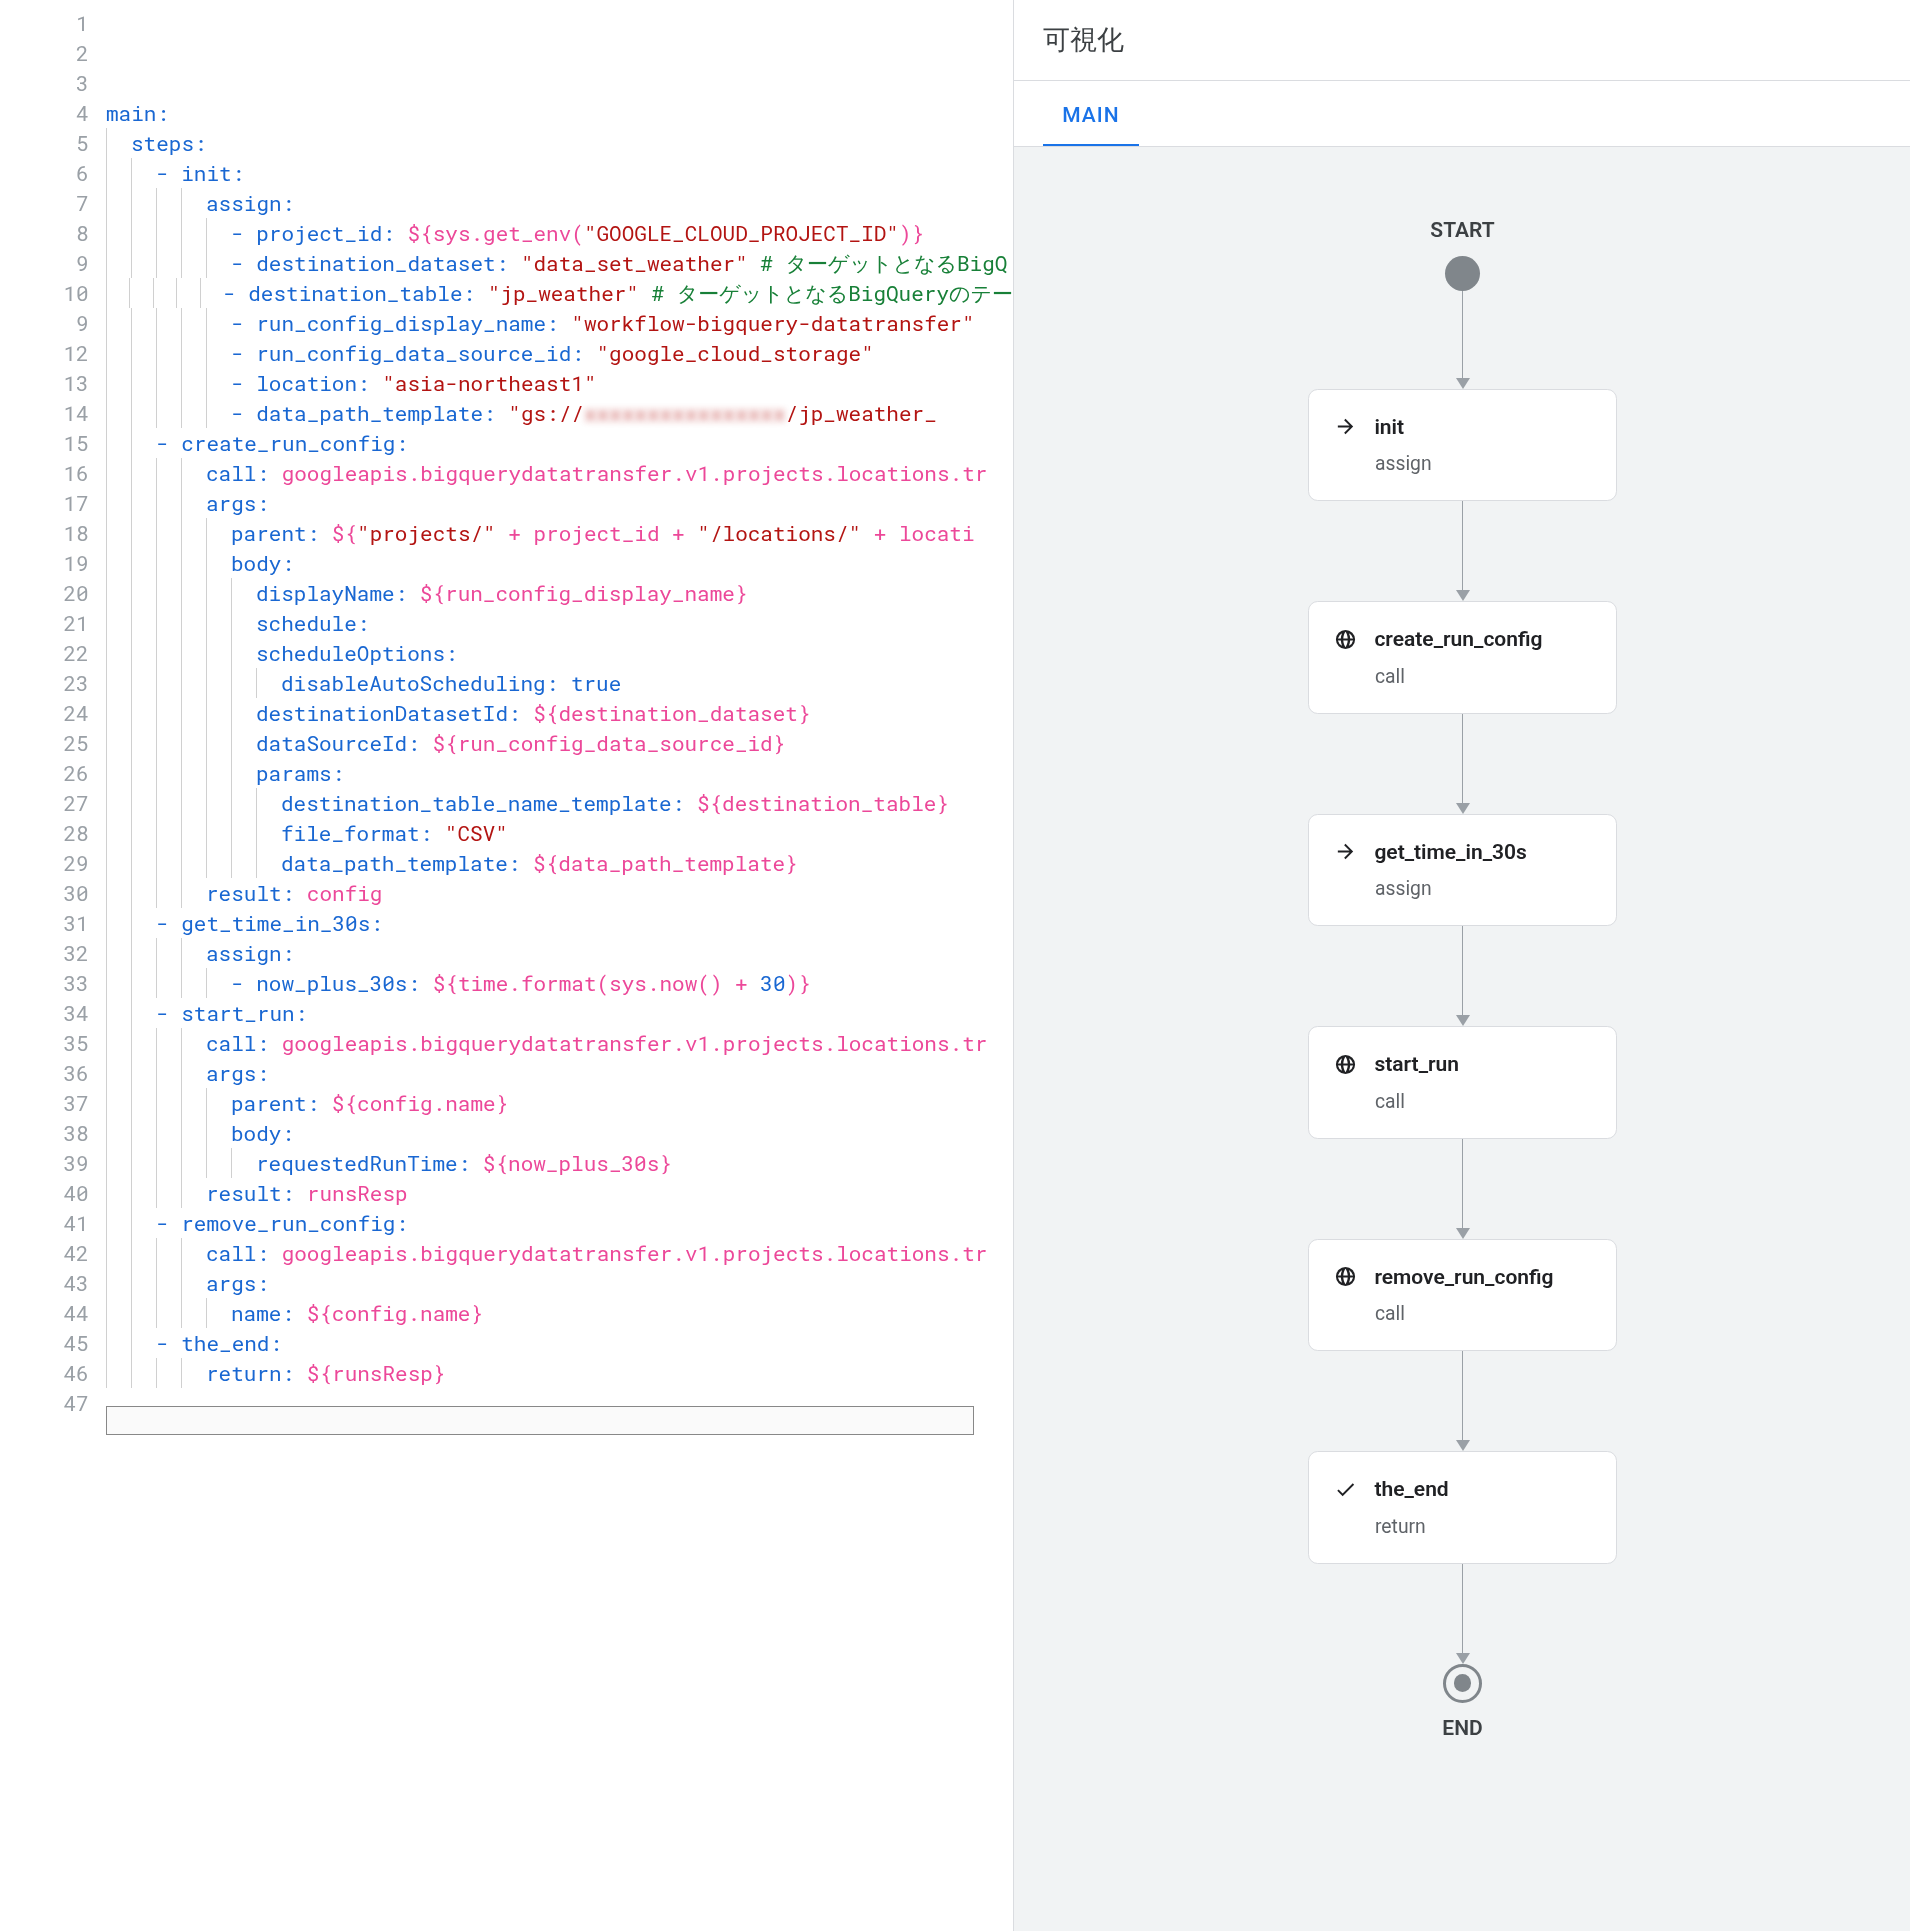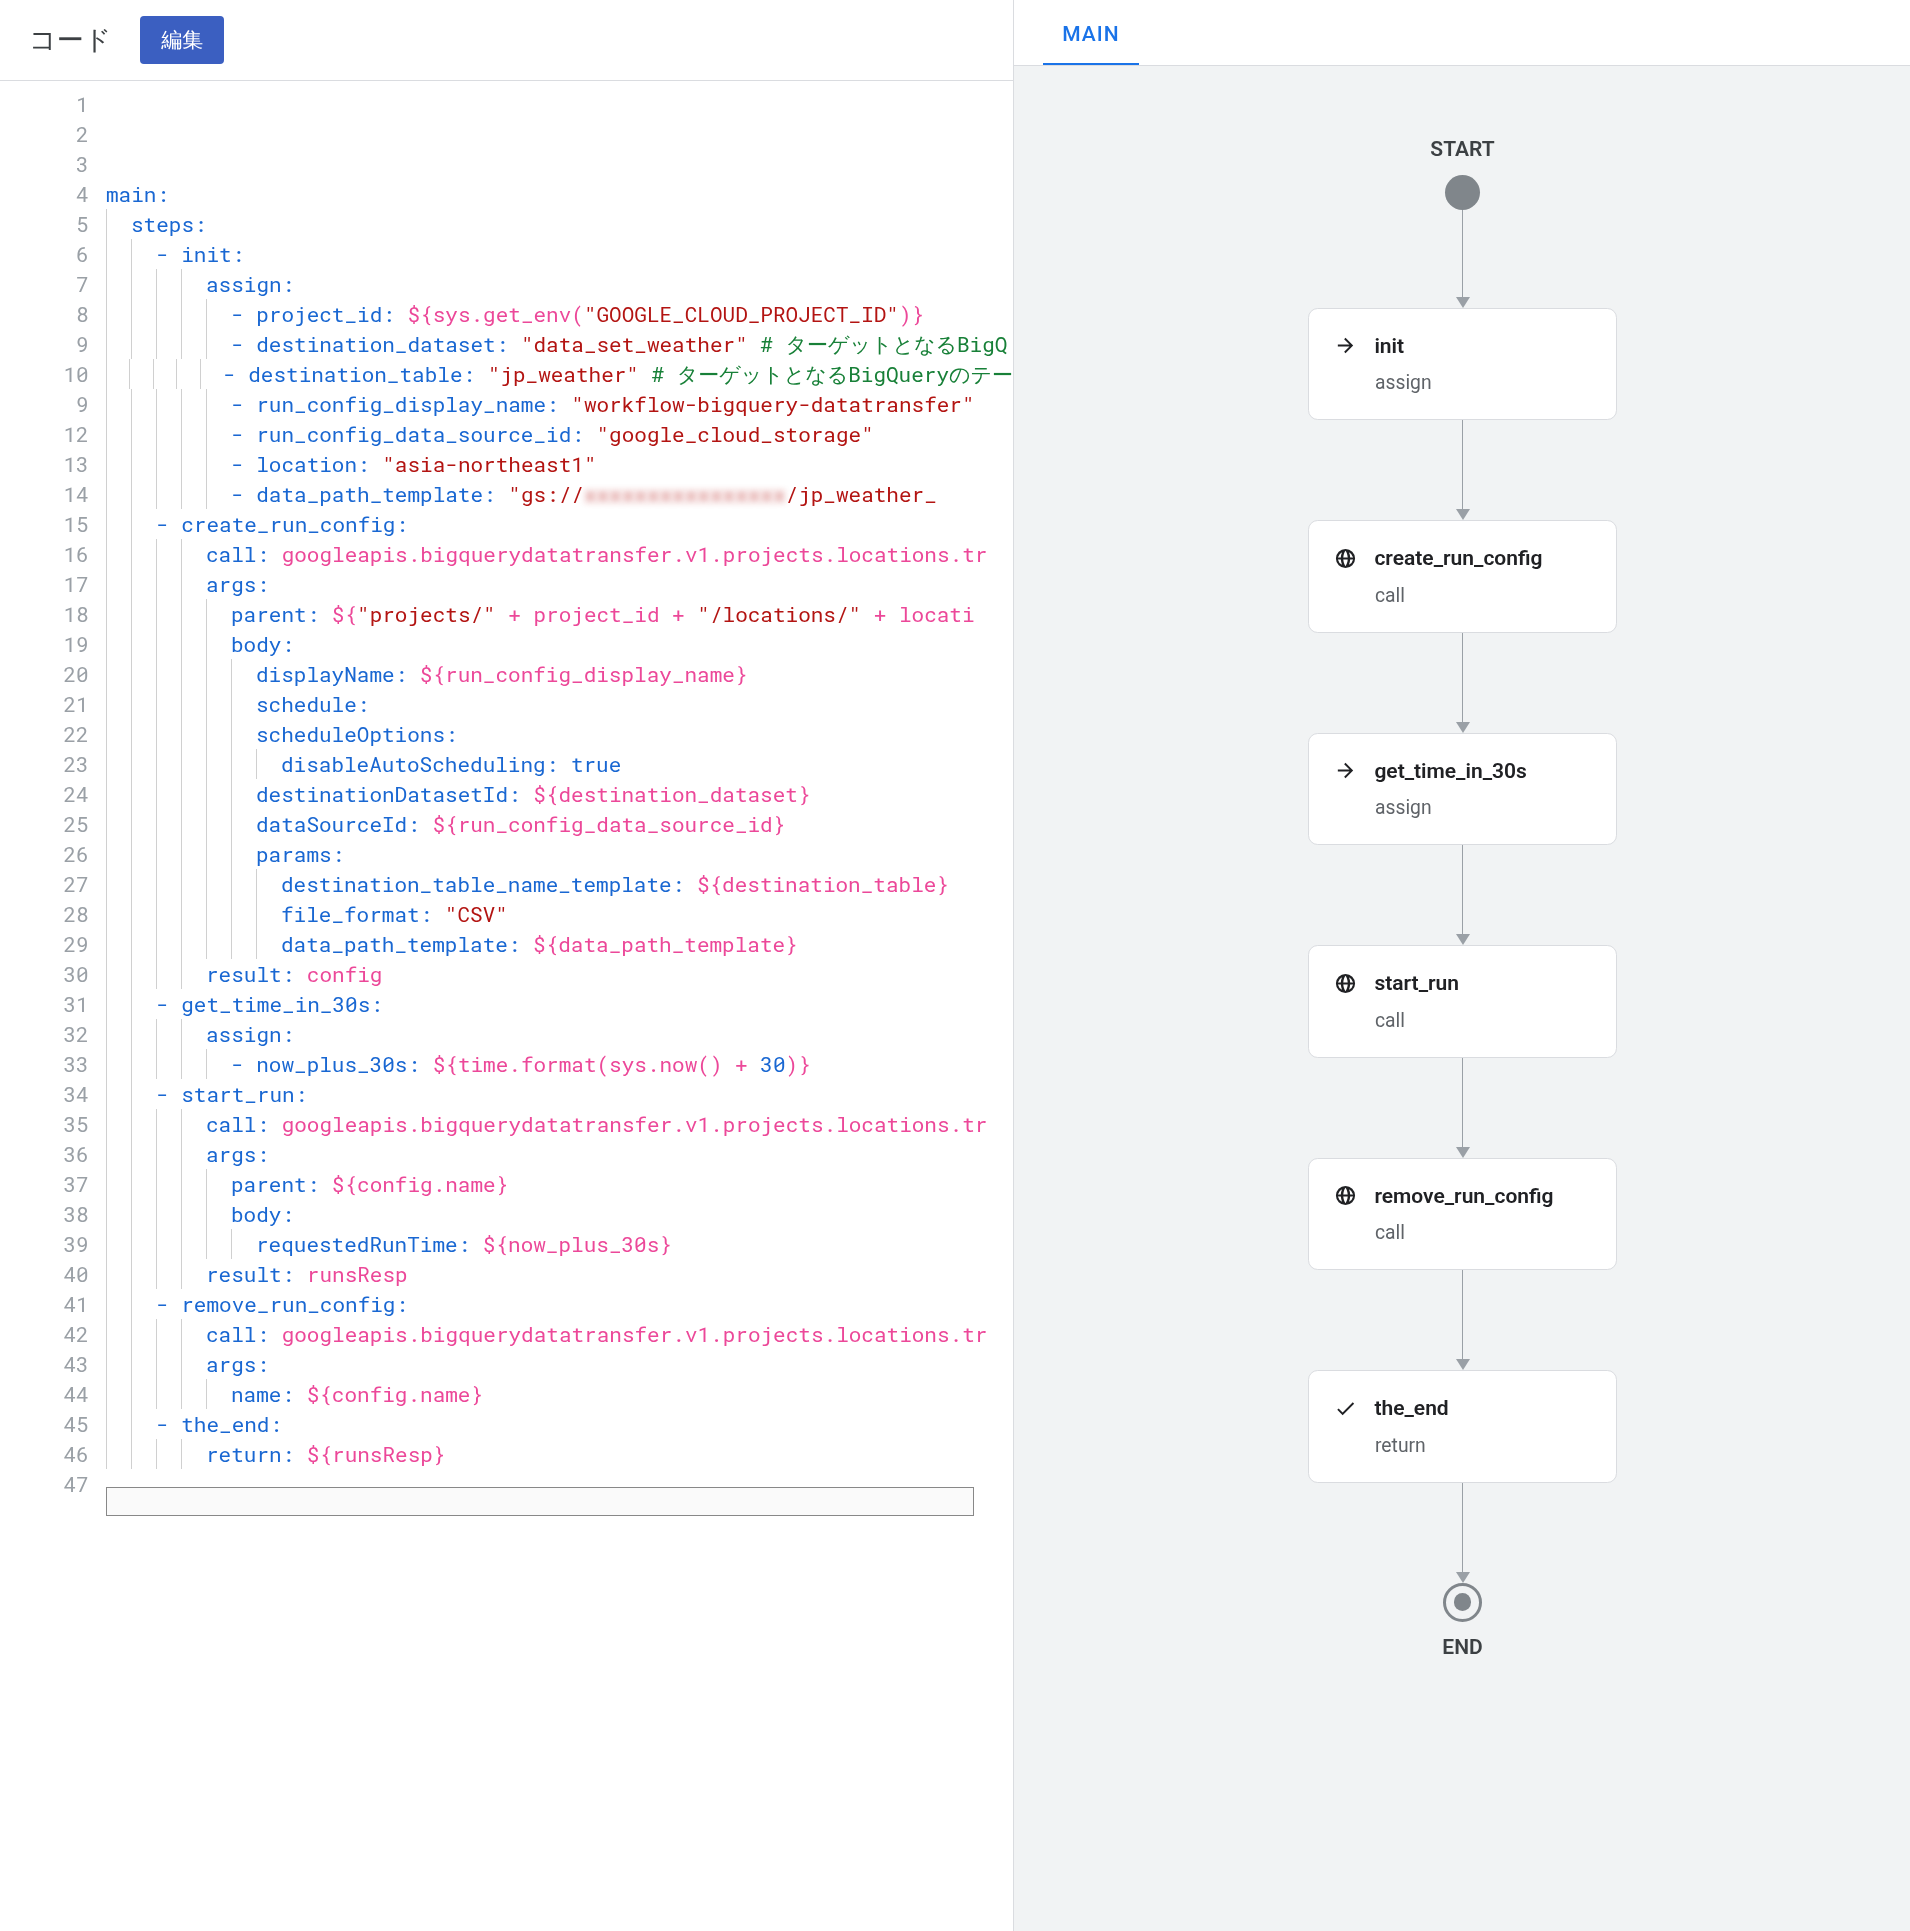--- a/index.html
+++ b/index.html
@@ -42,24 +42,20 @@
 .d-arrow { width: 1.9px; display: flex; flex-direction: column; align-items: center; }
 .d-arrow-line { width: 1.9px; background: #9aa0a6; }
 .d-arrow-head { width: 0; height: 0; border-left: 7.7px solid transparent; border-right: 7.7px solid transparent; border-top: 11.6px solid #9aa0a6; }
 .blur { filter: blur(3.9px); opacity: 0.7; }
 </style>
 </head>
 <body>
 
 <div class="container">
   <div class="left-panel">
-    <div class="panel-header">
-      <span class="panel-title">コード</span>
-      <button class="edit-btn">編集</button>
-    </div>
     <div class="code-area">
       <div class="gutter" id="gutter">
           <div>1</div>
           <div>2</div>
           <div>3</div>
           <div>4</div>
           <div>5</div>
           <div>6</div>
           <div>7</div>
           <div>8</div>
@@ -105,20 +101,23 @@
         </div>
       <div class="code-lines" id="codelines">
         <div class="copy-btn">
           
         </div>
       <div class="line"><span class="tok-key">main</span><span class="tok-punc">:</span></div><div class="line"><span class="indent-guide" style="width: 25px;"></span><span class="tok-key">steps</span><span class="tok-punc">:</span></div><div class="line"><span class="indent-guide" style="width: 25px;"></span><span class="indent-guide" style="width: 25px;"></span><span class="tok-punc">- </span><span class="tok-key">init</span><span class="tok-punc">:</span></div><div class="line"><span class="indent-guide" style="width: 25px;"></span><span class="indent-guide" style="width: 25px;"></span><span class="indent-guide" style="width: 25px;"></span><span class="indent-guide" style="width: 25px;"></span><span class="tok-key">assign</span><span class="tok-punc">:</span></div><div class="line"><span class="indent-guide" style="width: 25px;"></span><span class="indent-guide" style="width: 25px;"></span><span class="indent-guide" style="width: 25px;"></span><span class="indent-guide" style="width: 25px;"></span><span class="indent-guide" style="width: 25px;"></span><span class="tok-punc">- </span><span class="tok-key">project_id</span><span class="tok-punc">: </span><span class="tok-plain">${sys.get_env(</span><span class="tok-str">"GOOGLE_CLOUD_PROJECT_ID"</span><span class="tok-plain">)}</span></div><div class="line"><span class="indent-guide" style="width: 25px;"></span><span class="indent-guide" style="width: 25px;"></span><span class="indent-guide" style="width: 25px;"></span><span class="indent-guide" style="width: 25px;"></span><span class="indent-guide" style="width: 25px;"></span><span class="tok-punc">- </span><span class="tok-key">destination_dataset</span><span class="tok-punc">: </span><span class="tok-str">"data_set_weather"</span><span class="tok-plain"> </span><span class="tok-comment"># ターゲットとなるBigQ</span></div><div class="line"><span class="indent-guide" style="width: 25px;"></span><span class="indent-guide" style="width: 25px;"></span><span class="indent-guide" style="width: 25px;"></span><span class="indent-guide" style="width: 25px;"></span><span class="indent-guide" style="width: 25px;"></span><span class="tok-punc">- </span><span class="tok-key">destination_table</span><span class="tok-punc">: </span><span class="tok-str">"jp_weather"</span><span class="tok-plain"> </span><span class="tok-comment"># ターゲットとなるBigQueryのテー</span></div><div class="line"><span class="indent-guide" style="width: 25px;"></span><span class="indent-guide" style="width: 25px;"></span><span class="indent-guide" style="width: 25px;"></span><span class="indent-guide" style="width: 25px;"></span><span class="indent-guide" style="width: 25px;"></span><span class="tok-punc">- </span><span class="tok-key">run_config_display_name</span><span class="tok-punc">: </span><span class="tok-str">"workflow-bigquery-datatransfer"</span></div><div class="line"><span class="indent-guide" style="width: 25px;"></span><span class="indent-guide" style="width: 25px;"></span><span class="indent-guide" style="width: 25px;"></span><span class="indent-guide" style="width: 25px;"></span><span class="indent-guide" style="width: 25px;"></span><span class="tok-punc">- </span><span class="tok-key">run_config_data_source_id</span><span class="tok-punc">: </span><span class="tok-str">"google_cloud_storage"</span></div><div class="line"><span class="indent-guide" style="width: 25px;"></span><span class="indent-guide" style="width: 25px;"></span><span class="indent-guide" style="width: 25px;"></span><span class="indent-guide" style="width: 25px;"></span><span class="indent-guide" style="width: 25px;"></span><span class="tok-punc">- </span><span class="tok-key">location</span><span class="tok-punc">: </span><span class="tok-str">"asia-northeast1"</span></div><div class="line"><span class="indent-guide" style="width: 25px;"></span><span class="indent-guide" style="width: 25px;"></span><span class="indent-guide" style="width: 25px;"></span><span class="indent-guide" style="width: 25px;"></span><span class="indent-guide" style="width: 25px;"></span><span class="tok-punc">- </span><span class="tok-key">data_path_template</span><span class="tok-punc">: </span><span class="tok-str">"gs://</span><span class="tok-str blur">xxxxxxxxxxxxxxxx</span><span class="tok-str">/jp_weather_</span></div><div class="line"><span class="indent-guide" style="width: 25px;"></span><span class="indent-guide" style="width: 25px;"></span><span class="tok-punc">- </span><span class="tok-key">create_run_config</span><span class="tok-punc">:</span></div><div class="line"><span class="indent-guide" style="width: 25px;"></span><span class="indent-guide" style="width: 25px;"></span><span class="indent-guide" style="width: 25px;"></span><span class="indent-guide" style="width: 25px;"></span><span class="tok-key">call</span><span class="tok-punc">: </span><span class="tok-plain">googleapis.bigquerydatatransfer.v1.projects.locations.tr</span></div><div class="line"><span class="indent-guide" style="width: 25px;"></span><span class="indent-guide" style="width: 25px;"></span><span class="indent-guide" style="width: 25px;"></span><span class="indent-guide" style="width: 25px;"></span><span class="tok-key">args</span><span class="tok-punc">:</span></div><div class="line"><span class="indent-guide" style="width: 25px;"></span><span class="indent-guide" style="width: 25px;"></span><span class="indent-guide" style="width: 25px;"></span><span class="indent-guide" style="width: 25px;"></span><span class="indent-guide" style="width: 25px;"></span><span class="tok-key">parent</span><span class="tok-punc">: </span><span class="tok-plain">${</span><span class="tok-str">"projects/"</span><span class="tok-plain"> + project_id + </span><span class="tok-str">"/locations/"</span><span class="tok-plain"> + locati</span></div><div class="line"><span class="indent-guide" style="width: 25px;"></span><span class="indent-guide" style="width: 25px;"></span><span class="indent-guide" style="width: 25px;"></span><span class="indent-guide" style="width: 25px;"></span><span class="indent-guide" style="width: 25px;"></span><span class="tok-key">body</span><span class="tok-punc">:</span></div><div class="line"><span class="indent-guide" style="width: 25px;"></span><span class="indent-guide" style="width: 25px;"></span><span class="indent-guide" style="width: 25px;"></span><span class="indent-guide" style="width: 25px;"></span><span class="indent-guide" style="width: 25px;"></span><span class="indent-guide" style="width: 25px;"></span><span class="tok-key">displayName</span><span class="tok-punc">: </span><span class="tok-plain">${run_config_display_name}</span></div><div class="line"><span class="indent-guide" style="width: 25px;"></span><span class="indent-guide" style="width: 25px;"></span><span class="indent-guide" style="width: 25px;"></span><span class="indent-guide" style="width: 25px;"></span><span class="indent-guide" style="width: 25px;"></span><span class="indent-guide" style="width: 25px;"></span><span class="tok-key">schedule</span><span class="tok-punc">:</span></div><div class="line"><span class="indent-guide" style="width: 25px;"></span><span class="indent-guide" style="width: 25px;"></span><span class="indent-guide" style="width: 25px;"></span><span class="indent-guide" style="width: 25px;"></span><span class="indent-guide" style="width: 25px;"></span><span class="indent-guide" style="width: 25px;"></span><span class="tok-key">scheduleOptions</span><span class="tok-punc">:</span></div><div class="line"><span class="indent-guide" style="width: 25px;"></span><span class="indent-guide" style="width: 25px;"></span><span class="indent-guide" style="width: 25px;"></span><span class="indent-guide" style="width: 25px;"></span><span class="indent-guide" style="width: 25px;"></span><span class="indent-guide" style="width: 25px;"></span><span class="indent-guide" style="width: 25px;"></span><span class="tok-key">disableAutoScheduling</span><span class="tok-punc">: </span><span class="tok-bool">true</span></div><div class="line"><span class="indent-guide" style="width: 25px;"></span><span class="indent-guide" style="width: 25px;"></span><span class="indent-guide" style="width: 25px;"></span><span class="indent-guide" style="width: 25px;"></span><span class="indent-guide" style="width: 25px;"></span><span class="indent-guide" style="width: 25px;"></span><span class="tok-key">destinationDatasetId</span><span class="tok-punc">: </span><span class="tok-plain">${destination_dataset}</span></div><div class="line"><span class="indent-guide" style="width: 25px;"></span><span class="indent-guide" style="width: 25px;"></span><span class="indent-guide" style="width: 25px;"></span><span class="indent-guide" style="width: 25px;"></span><span class="indent-guide" style="width: 25px;"></span><span class="indent-guide" style="width: 25px;"></span><span class="tok-key">dataSourceId</span><span class="tok-punc">: </span><span class="tok-plain">${run_config_data_source_id}</span></div><div class="line"><span class="indent-guide" style="width: 25px;"></span><span class="indent-guide" style="width: 25px;"></span><span class="indent-guide" style="width: 25px;"></span><span class="indent-guide" style="width: 25px;"></span><span class="indent-guide" style="width: 25px;"></span><span class="indent-guide" style="width: 25px;"></span><span class="tok-key">params</span><span class="tok-punc">:</span></div><div class="line"><span class="indent-guide" style="width: 25px;"></span><span class="indent-guide" style="width: 25px;"></span><span class="indent-guide" style="width: 25px;"></span><span class="indent-guide" style="width: 25px;"></span><span class="indent-guide" style="width: 25px;"></span><span class="indent-guide" style="width: 25px;"></span><span class="indent-guide" style="width: 25px;"></span><span class="tok-key">destination_table_name_template</span><span class="tok-punc">: </span><span class="tok-plain">${destination_table}</span></div><div class="line"><span class="indent-guide" style="width: 25px;"></span><span class="indent-guide" style="width: 25px;"></span><span class="indent-guide" style="width: 25px;"></span><span class="indent-guide" style="width: 25px;"></span><span class="indent-guide" style="width: 25px;"></span><span class="indent-guide" style="width: 25px;"></span><span class="indent-guide" style="width: 25px;"></span><span class="tok-key">file_format</span><span class="tok-punc">: </span><span class="tok-str">"CSV"</span></div><div class="line"><span class="indent-guide" style="width: 25px;"></span><span class="indent-guide" style="width: 25px;"></span><span class="indent-guide" style="width: 25px;"></span><span class="indent-guide" style="width: 25px;"></span><span class="indent-guide" style="width: 25px;"></span><span class="indent-guide" style="width: 25px;"></span><span class="indent-guide" style="width: 25px;"></span><span class="tok-key">data_path_template</span><span class="tok-punc">: </span><span class="tok-plain">${data_path_template}</span></div><div class="line"><span class="indent-guide" style="width: 25px;"></span><span class="indent-guide" style="width: 25px;"></span><span class="indent-guide" style="width: 25px;"></span><span class="indent-guide" style="width: 25px;"></span><span class="tok-key">result</span><span class="tok-punc">: </span><span class="tok-plain">config</span></div><div class="line"><span class="indent-guide" style="width: 25px;"></span><span class="indent-guide" style="width: 25px;"></span><span class="tok-punc">- </span><span class="tok-key">get_time_in_30s</span><span class="tok-punc">:</span></div><div class="line"><span class="indent-guide" style="width: 25px;"></span><span class="indent-guide" style="width: 25px;"></span><span class="indent-guide" style="width: 25px;"></span><span class="indent-guide" style="width: 25px;"></span><span class="tok-key">assign</span><span class="tok-punc">:</span></div><div class="line"><span class="indent-guide" style="width: 25px;"></span><span class="indent-guide" style="width: 25px;"></span><span class="indent-guide" style="width: 25px;"></span><span class="indent-guide" style="width: 25px;"></span><span class="indent-guide" style="width: 25px;"></span><span class="tok-punc">- </span><span class="tok-key">now_plus_30s</span><span class="tok-punc">: </span><span class="tok-plain">${time.format(sys.now() + </span><span class="tok-num">30</span><span class="tok-plain">)}</span></div><div class="line"><span class="indent-guide" style="width: 25px;"></span><span class="indent-guide" style="width: 25px;"></span><span class="tok-punc">- </span><span class="tok-key">start_run</span><span class="tok-punc">:</span></div><div class="line"><span class="indent-guide" style="width: 25px;"></span><span class="indent-guide" style="width: 25px;"></span><span class="indent-guide" style="width: 25px;"></span><span class="indent-guide" style="width: 25px;"></span><span class="tok-key">call</span><span class="tok-punc">: </span><span class="tok-plain">googleapis.bigquerydatatransfer.v1.projects.locations.tr</span></div><div class="line"><span class="indent-guide" style="width: 25px;"></span><span class="indent-guide" style="width: 25px;"></span><span class="indent-guide" style="width: 25px;"></span><span class="indent-guide" style="width: 25px;"></span><span class="tok-key">args</span><span class="tok-punc">:</span></div><div class="line"><span class="indent-guide" style="width: 25px;"></span><span class="indent-guide" style="width: 25px;"></span><span class="indent-guide" style="width: 25px;"></span><span class="indent-guide" style="width: 25px;"></span><span class="indent-guide" style="width: 25px;"></span><span class="tok-key">parent</span><span class="tok-punc">: </span><span class="tok-plain">${config.name}</span></div><div class="line"><span class="indent-guide" style="width: 25px;"></span><span class="indent-guide" style="width: 25px;"></span><span class="indent-guide" style="width: 25px;"></span><span class="indent-guide" style="width: 25px;"></span><span class="indent-guide" style="width: 25px;"></span><span class="tok-key">body</span><span class="tok-punc">:</span></div><div class="line"><span class="indent-guide" style="width: 25px;"></span><span class="indent-guide" style="width: 25px;"></span><span class="indent-guide" style="width: 25px;"></span><span class="indent-guide" style="width: 25px;"></span><span class="indent-guide" style="width: 25px;"></span><span class="indent-guide" style="width: 25px;"></span><span class="tok-key">requestedRunTime</span><span class="tok-punc">: </span><span class="tok-plain">${now_plus_30s}</span></div><div class="line"><span class="indent-guide" style="width: 25px;"></span><span class="indent-guide" style="width: 25px;"></span><span class="indent-guide" style="width: 25px;"></span><span class="indent-guide" style="width: 25px;"></span><span class="tok-key">result</span><span class="tok-punc">: </span><span class="tok-plain">runsResp</span></div><div class="line"><span class="indent-guide" style="width: 25px;"></span><span class="indent-guide" style="width: 25px;"></span><span class="tok-punc">- </span><span class="tok-key">remove_run_config</span><span class="tok-punc">:</span></div><div class="line"><span class="indent-guide" style="width: 25px;"></span><span class="indent-guide" style="width: 25px;"></span><span class="indent-guide" style="width: 25px;"></span><span class="indent-guide" style="width: 25px;"></span><span class="tok-key">call</span><span class="tok-punc">: </span><span class="tok-plain">googleapis.bigquerydatatransfer.v1.projects.locations.tr</span></div><div class="line"><span class="indent-guide" style="width: 25px;"></span><span class="indent-guide" style="width: 25px;"></span><span class="indent-guide" style="width: 25px;"></span><span class="indent-guide" style="width: 25px;"></span><span class="tok-key">args</span><span class="tok-punc">:</span></div><div class="line"><span class="indent-guide" style="width: 25px;"></span><span class="indent-guide" style="width: 25px;"></span><span class="indent-guide" style="width: 25px;"></span><span class="indent-guide" style="width: 25px;"></span><span class="indent-guide" style="width: 25px;"></span><span class="tok-key">name</span><span class="tok-punc">: </span><span class="tok-plain">${config.name}</span></div><div class="line"><span class="indent-guide" style="width: 25px;"></span><span class="indent-guide" style="width: 25px;"></span><span class="tok-punc">- </span><span class="tok-key">the_end</span><span class="tok-punc">:</span></div><div class="line"><span class="indent-guide" style="width: 25px;"></span><span class="indent-guide" style="width: 25px;"></span><span class="indent-guide" style="width: 25px;"></span><span class="indent-guide" style="width: 25px;"></span><span class="tok-key">return</span><span class="tok-punc">: </span><span class="tok-plain">${runsResp}</span></div><div class="line"></div><div class="line"></div><div class="line"></div><div class="line"></div><div class="cursor-line" style="top: 1406px;"></div></div>
     </div>
   </div>
 
   <div class="right-panel">
+    <div class="viz-header">
+      <span class="panel-title">可視化</span>
+    </div>
     <div class="tabs">
       <div class="tab">MAIN</div>
     </div>
     <div class="diagram">
       <div class="diagram-inner" id="diagram">
           <div class="d-label">START</div>
           <div class="d-start-circle"></div>
           <div class="d-arrow">
             <div class="d-arrow-line" style="height: 87px;"></div>
             <div class="d-arrow-head"></div>

